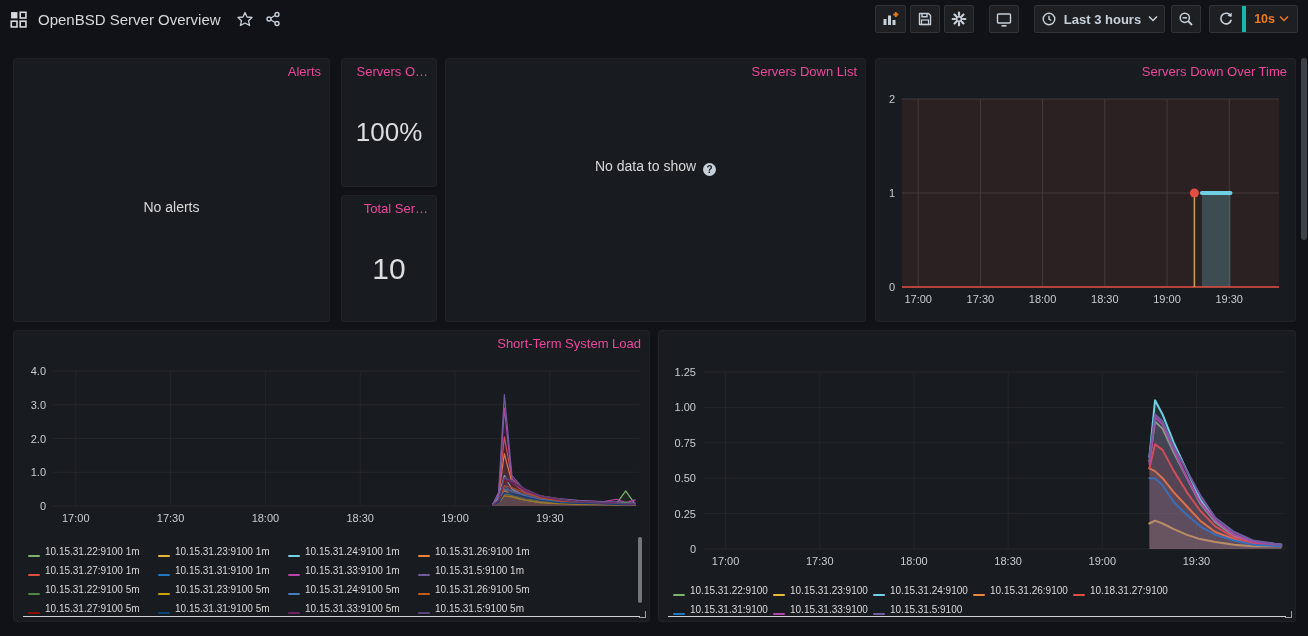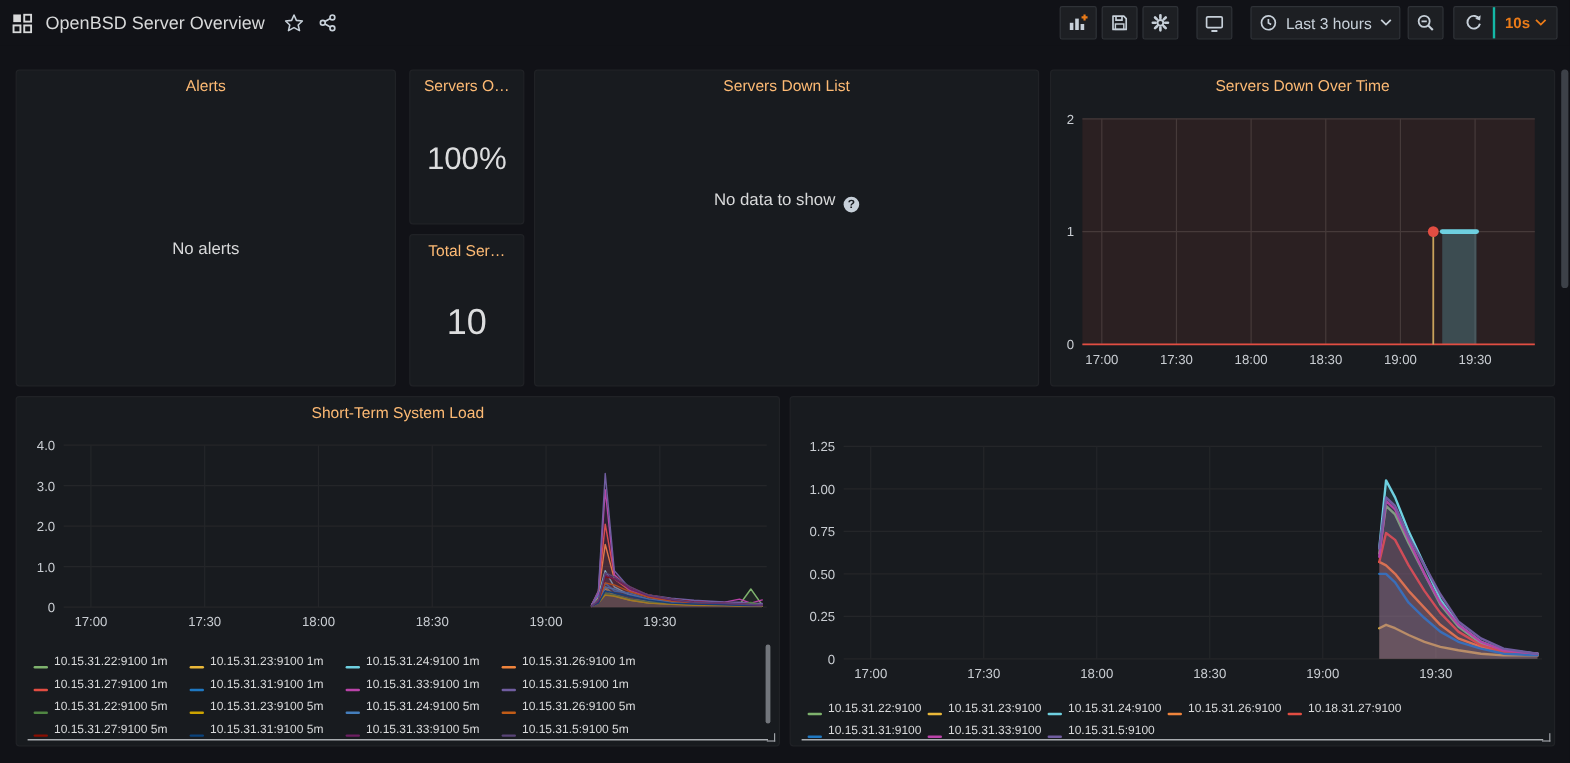--- a/index.html
+++ b/index.html
@@ -10,29 +10,29 @@
   .navbar{position:absolute;top:0;left:0;width:1308px;height:38px;display:flex;align-items:center;
           justify-content:space-between;padding:0 10px;box-sizing:border-box;background:#111217}
   .nav-left{display:flex;align-items:center}
   .dash-title{font-size:15px;font-weight:500;color:#d8d9da;margin:0 16px 0 11px;cursor:pointer;white-space:nowrap}
   .nav-ico{display:inline-flex;align-items:center;justify-content:center;cursor:pointer;margin-right:12px}
   .nav-right{display:flex;align-items:center}
   .tb{height:28px;min-width:30px;background:#1d1f23;border:1px solid #2f3237;border-radius:2px;
       display:inline-flex;align-items:center;justify-content:center;color:#c7d0d9;cursor:pointer;
       padding:0 6px;font-size:13px;margin-left:4px;box-sizing:border-box}
   .tb.gapL{margin-left:15px}
-  .tb .lbl{margin:0 7px 0 7px;font-weight:400}
+  .tb .lbl{margin:0 7px 0 7px;font-weight:700}
   .group{padding:0;margin-left:8px}
   .group .seg{display:flex;align-items:center;height:100%;padding:0 8px;cursor:pointer}
-  .group .seg+.seg{border-left:2px solid #14b8a6}
+  .group .seg+.seg{border-left:4px solid #14b8a6}
   .orange{color:#EB7B18;font-weight:700;font-size:12.5px}
   
   .panel{position:absolute;background:#181b1f;border:1px solid #202226;border-radius:3px;box-sizing:border-box}
-  .panel-title{position:absolute;top:0;left:0;right:0;height:26px;line-height:26px;text-align:center;
-               font-size:13px;font-weight:500;color:#fdba74;margin:0;cursor:pointer;white-space:nowrap;
+  .panel-title{position:absolute;top:0;left:0;right:0;height:26px;line-height:26px;text-align:right;
+               font-size:13px;font-weight:500;color:#ec4899;margin:0;cursor:pointer;white-space:nowrap;
                overflow:hidden;text-overflow:ellipsis;padding:0 8px}
   .panel-title .tchev{display:inline-block;vertical-align:1px;margin-left:5px;opacity:.75}
   .center-text{position:absolute;left:0;right:0;text-align:center;font-size:14px;color:#d8d9da}
   .stat-value{position:absolute;top:26px;left:0;right:0;bottom:6px;display:flex;align-items:center;
               justify-content:center;font-weight:500;color:#dcddde}
   .help-icon{display:inline-flex;width:13px;height:13px;border-radius:50%;background:#c7d0d9;color:#181b1f;
              font-size:10px;font-weight:700;align-items:center;justify-content:center;margin-left:7px;
              vertical-align:-2px;cursor:pointer;line-height:13px}
   .chart{position:absolute}
   

